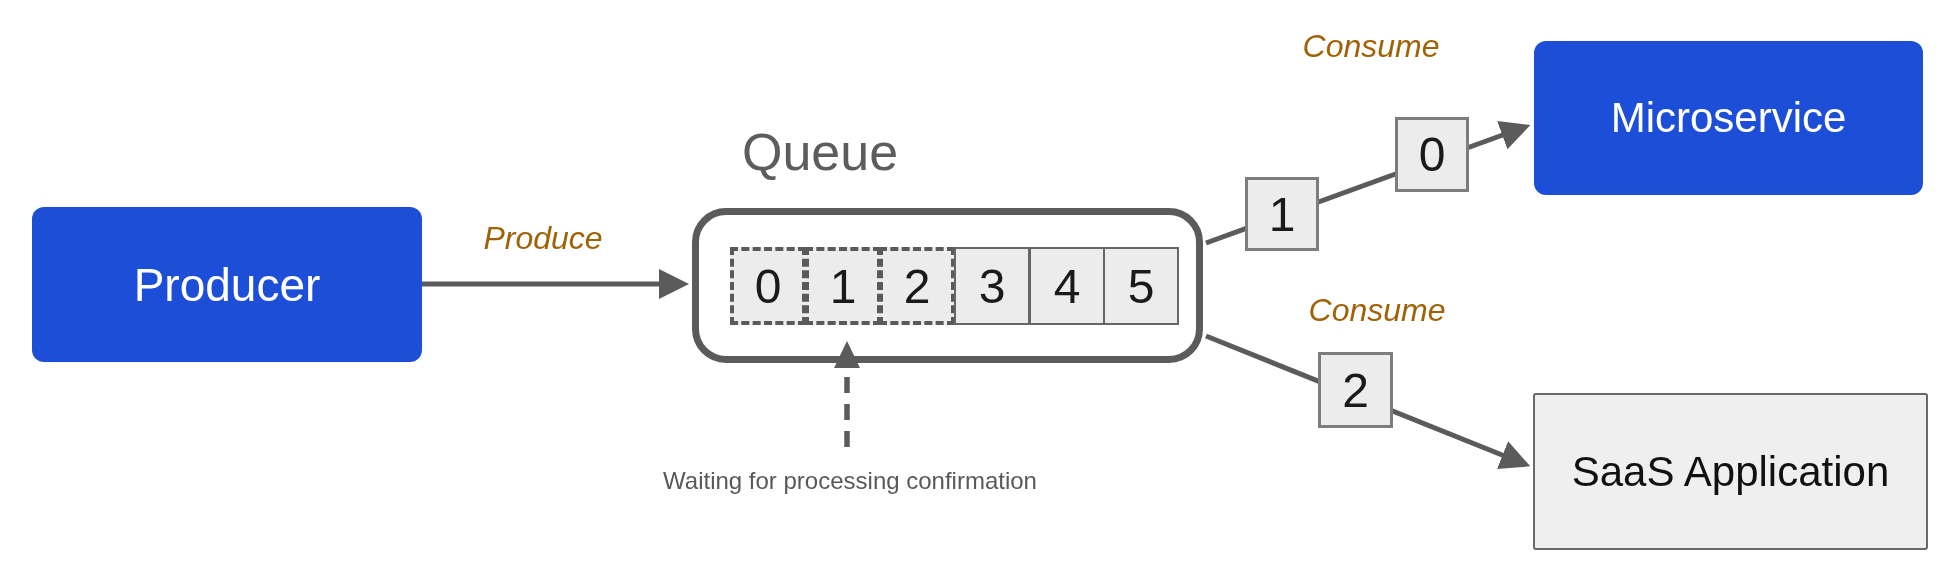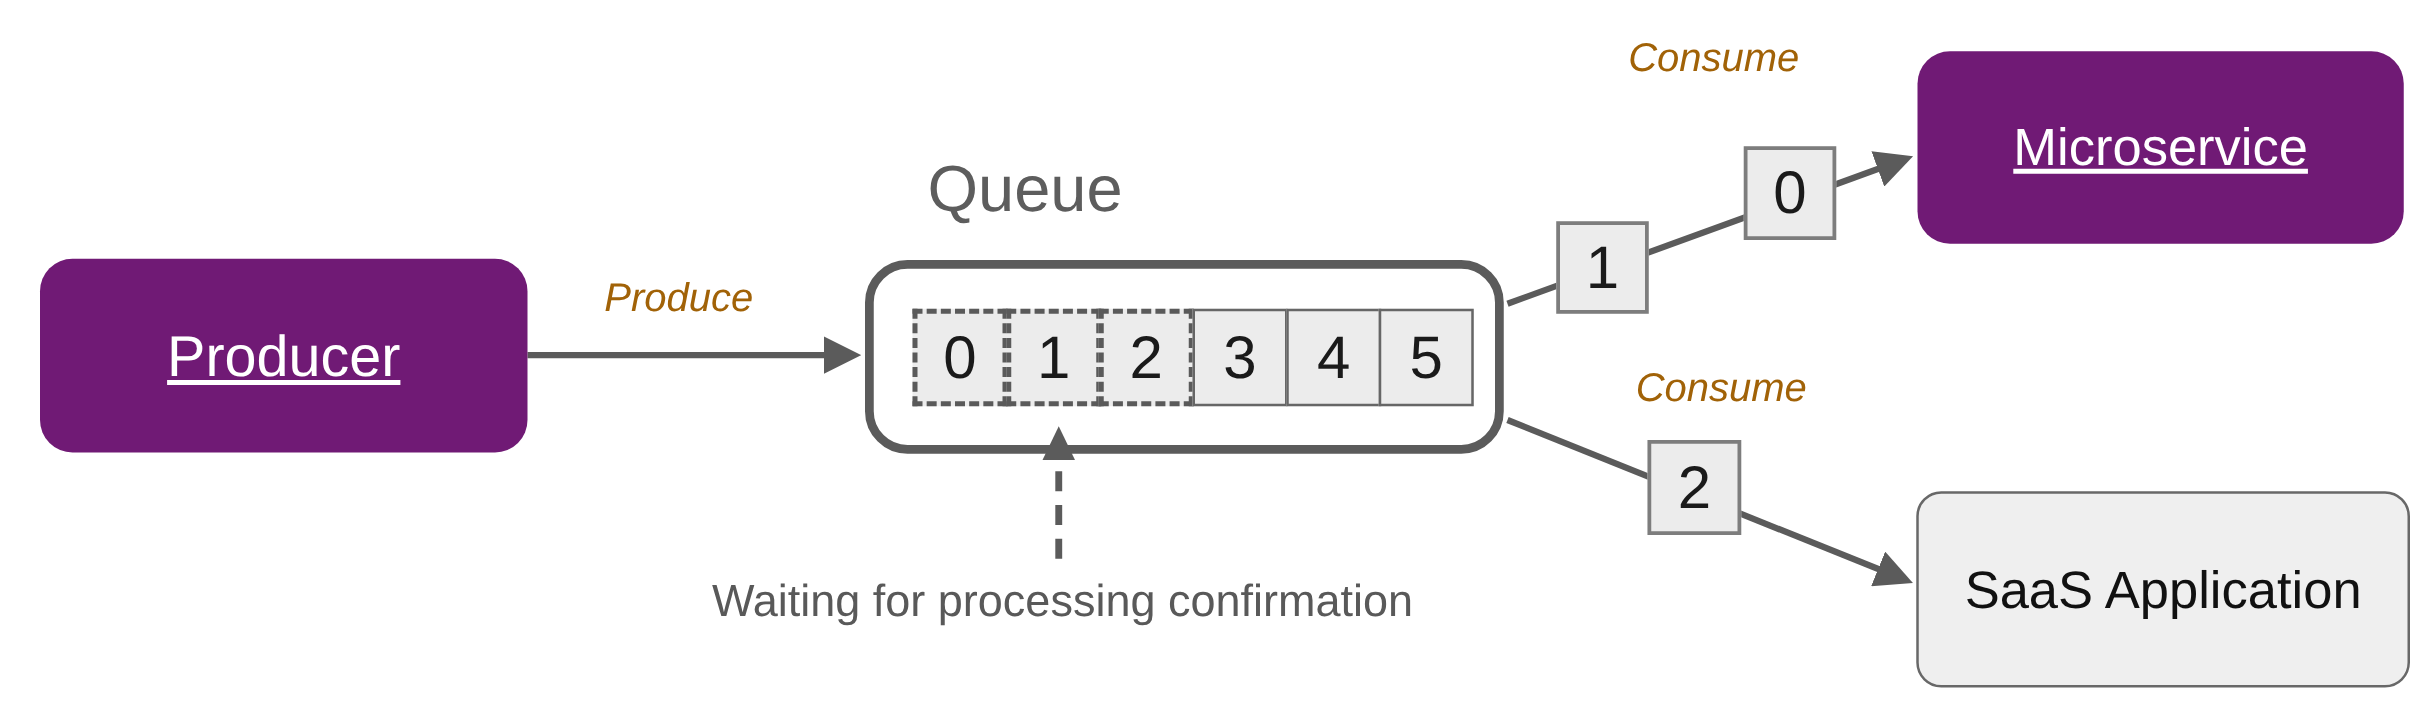--- a/index.html
+++ b/index.html
@@ -28,30 +28,29 @@
     position: absolute;
     display: flex;
     flex-direction: column;
     align-items: center;
     justify-content: center;
     text-align: center;
     box-sizing: border-box;
     z-index: 10;
   }
   .node.dark {
-    background: #701a75;
+    background: #1d4ed8;
     color: #ffffff;
-    border-radius: 26px;
-    text-decoration: underline;
+    border-radius: 12px;
   }
   .node.light {
     background: #efefef;
     color: #111111;
     border: 2px solid #686868;
-    border-radius: 20px;
+    border-radius: 3px;
   }
   .producer {
     left: 32px; top: 207px;
     width: 390px; height: 155px;
     font-size: 46px; line-height: 52px; gap: 40px;
   }
   .microservice {
     left: 1534px; top: 41px;
     width: 389px; height: 154px;
     font-size: 42px;
@@ -124,21 +123,21 @@
   }
   .edge-label.produce      { left: 543px;  top: 220px; font-size: 32px; }
   .edge-label.consume-top  { left: 1371px; top: 28px; }
   .edge-label.consume-bot  { left: 1377px; top: 292px; }
 
   .annotation {
     position: absolute;
     left: 850px; top: 458px;
     transform: translateX(-50%);
     text-align: right;
-    font-size: 36px;
+    font-size: 24px;
     line-height: 46px;
     color: #595959;
     white-space: nowrap;
     z-index: 10;
   }
 </style>
 </head>
 <body>
 
 <div class="canvas">

